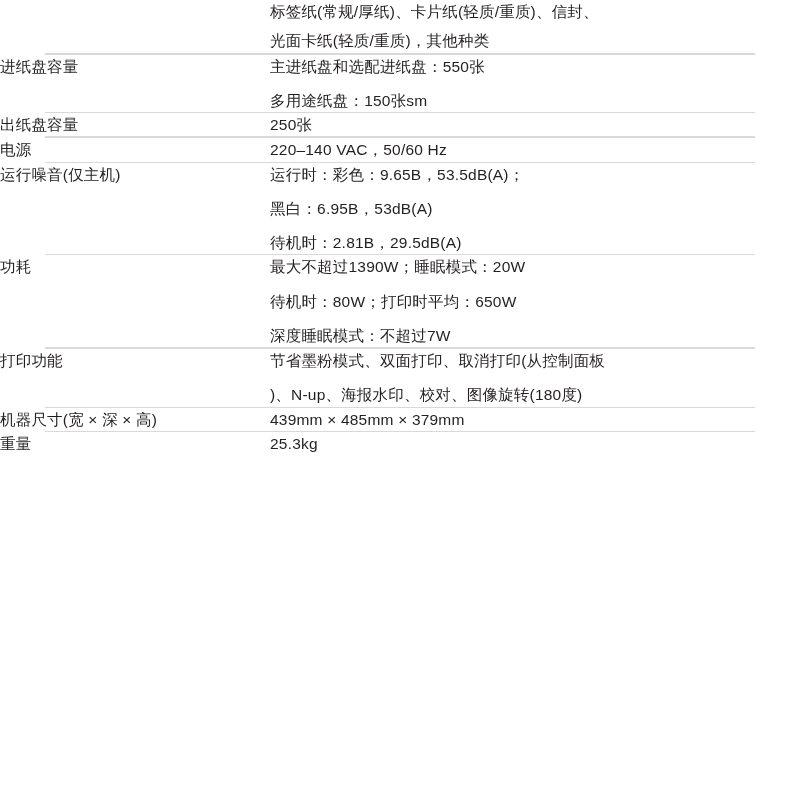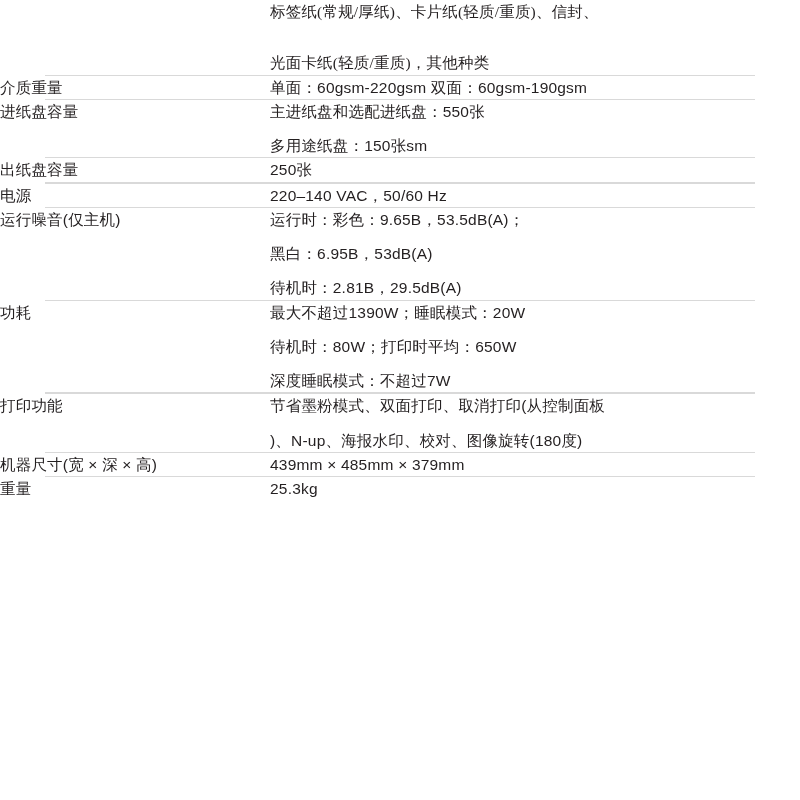--- a/index.html
+++ b/index.html
@@ -62,30 +62,29 @@
     color: #231f20;
     letter-spacing: 0.2px;
   }
   .cell-pad {
     padding-top: 9px;
     padding-bottom: 9px;
   }
   .cell-pad-first {
     padding-top: 0px;
     padding-bottom: 9px;
-    font-family: Liberation Serif, serif;
   }
   .value-line + .value-line {
     margin-top: 11px;
   }
   .continuation .value-line {
     margin-top: 0;
   }
   .continuation .value-line + .value-line {
-    margin-top: 28px;
+    margin-top: 6px;
   }
 </style>
 </head>
 <body>
 
 <div class="sheet">
   <table class="spec-table">
     <tbody>
 
       <tr>
@@ -97,28 +96,20 @@
           <div class="value-line">光面卡纸(轻质/重质)，其他种类</div>
         </td>
       </tr>
 
       <tr class="row-sep">
         <td colspan="2">
             <div class="sep-line"></div>
           </td>
       </tr>
 
-      <tr>
-        <td class="col-label cell-pad">
-          <div class="label-text">介质重量</div>
-        </td>
-        <td class="col-value cell-pad">
-          <div class="value-line">单面：60gsm-220gsm 双面：60gsm-190gsm</div>
-        </td>
-      </tr>
 
       <tr class="row-sep">
         <td colspan="2">
             <div class="sep-line"></div>
           </td>
       </tr>
 
       <tr>
         <td class="col-label cell-pad">
           <div class="label-text">进纸盘容量</div>

